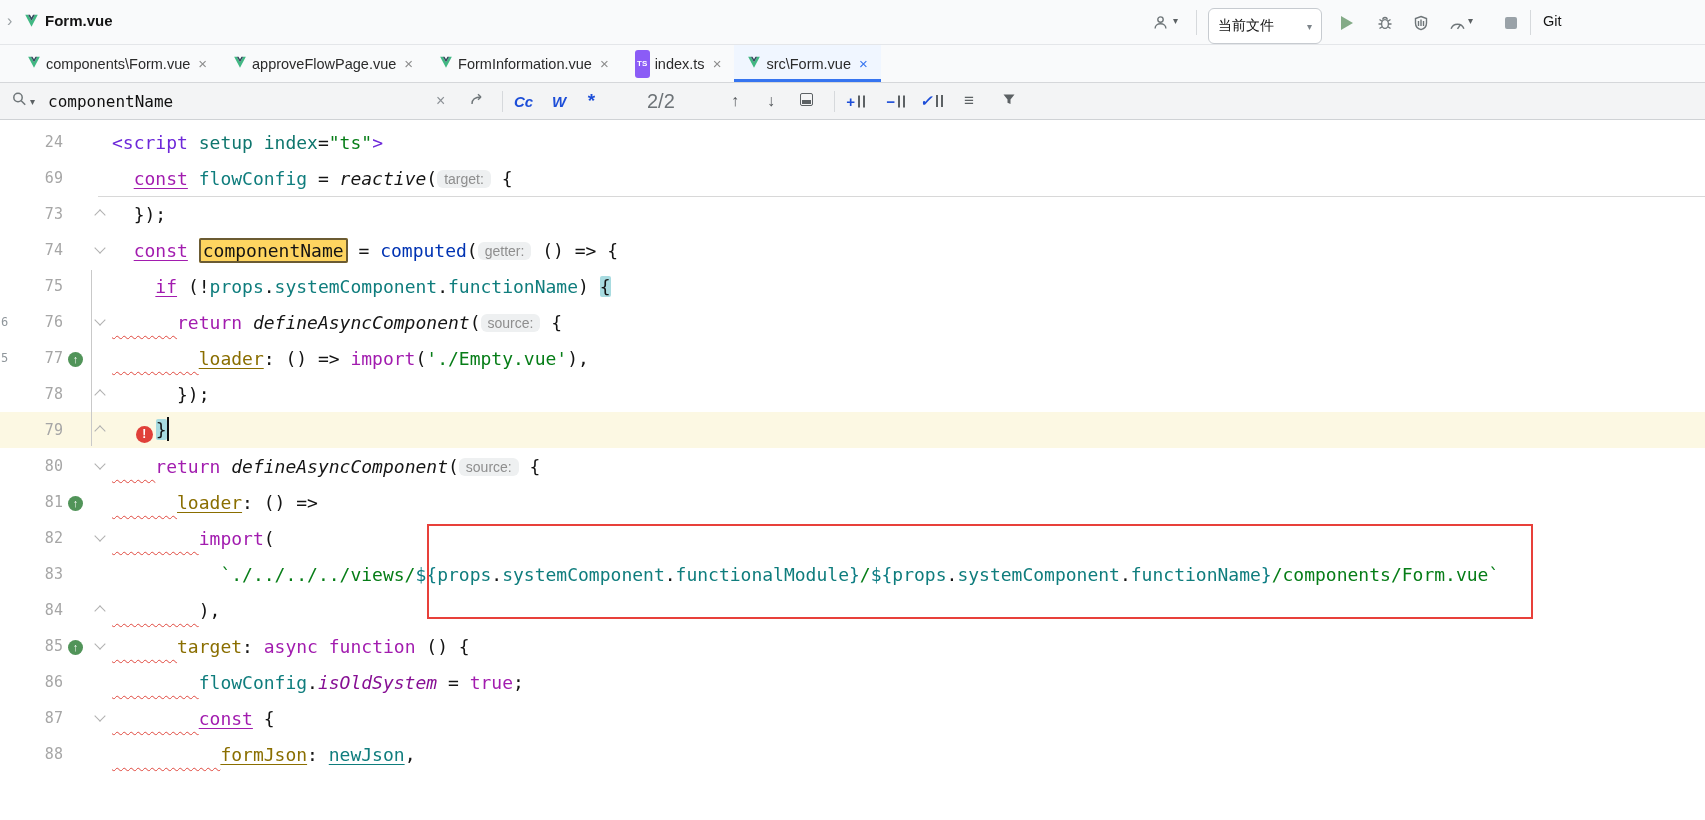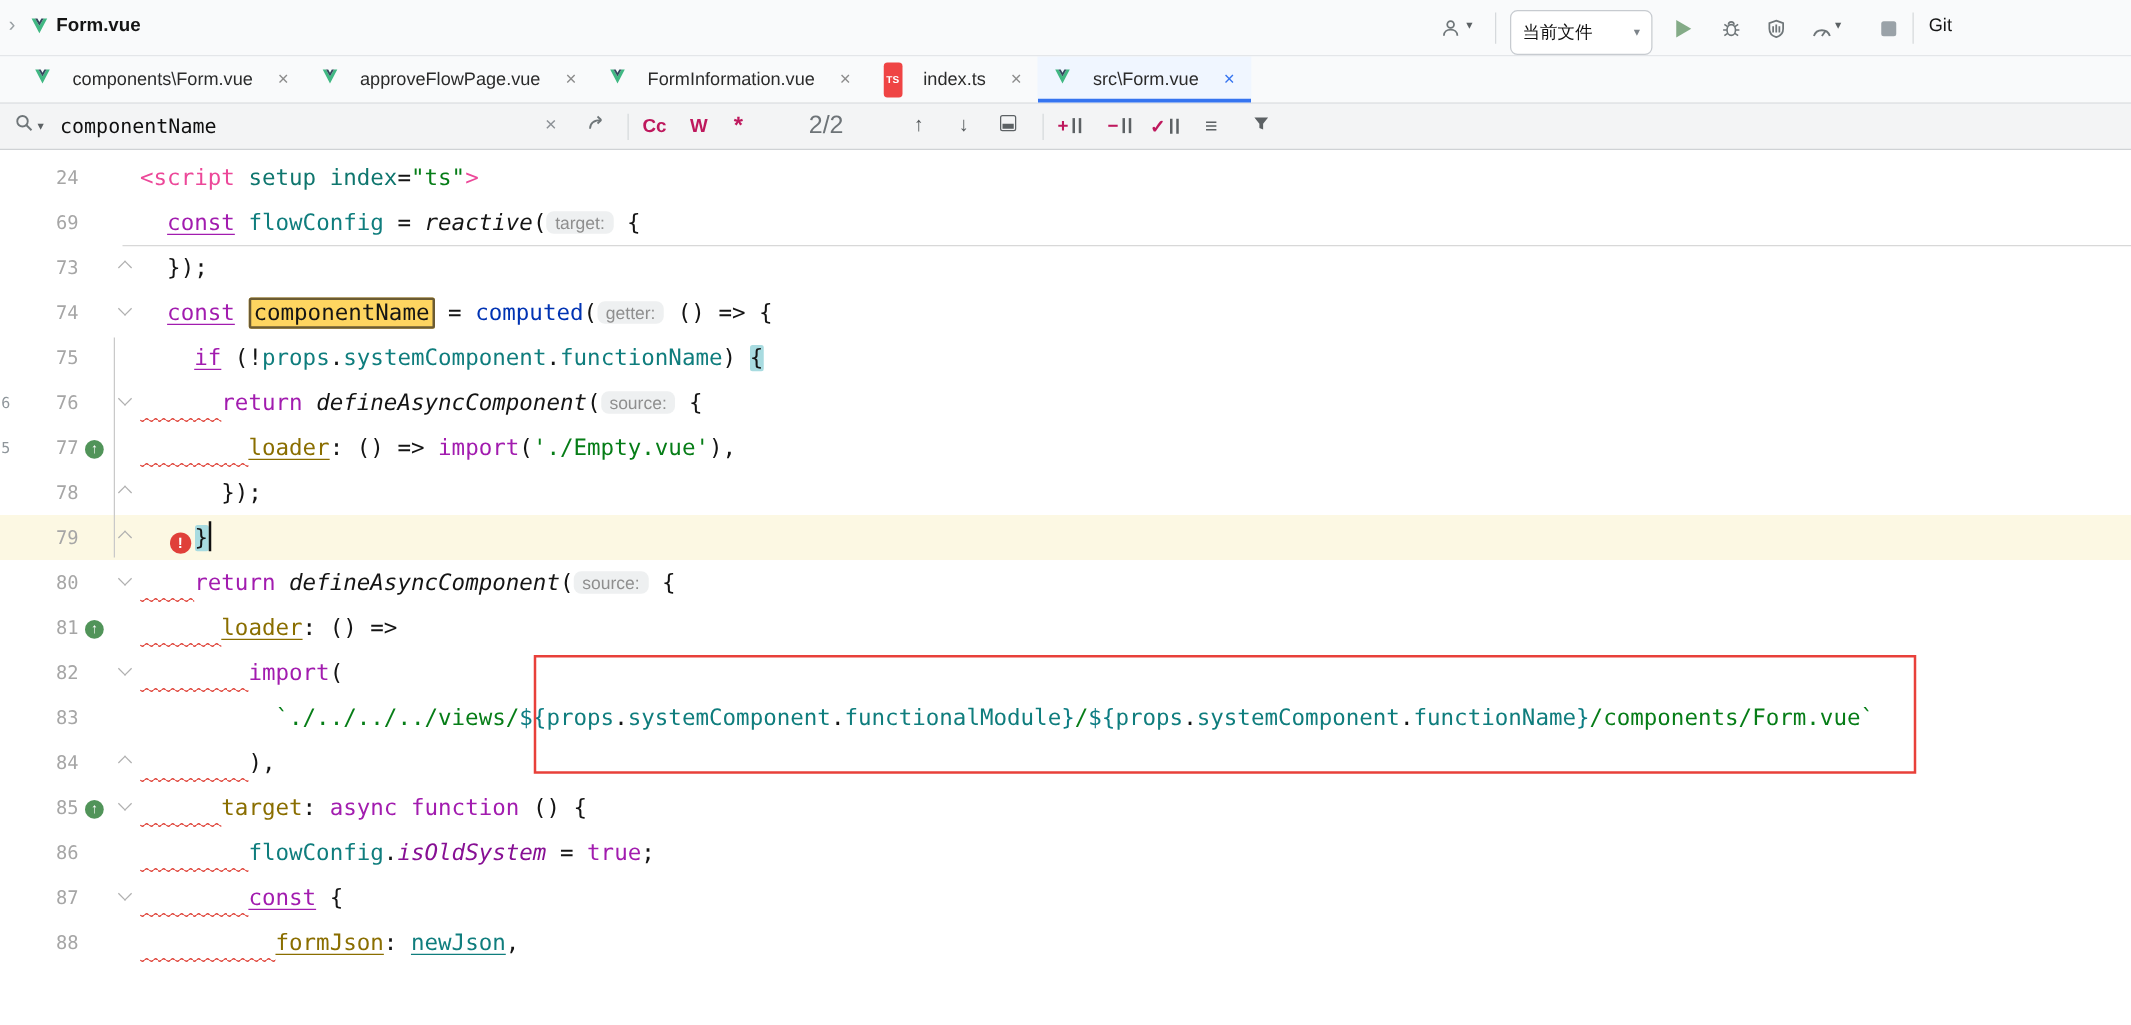--- a/index.html
+++ b/index.html
@@ -18,32 +18,32 @@
   .combo { position:absolute; left:1208px; top:8px; width:114px; height:29px; border:1px solid #c7cbd0;
     border-radius:6px; background:#fff; display:flex; align-items:center; justify-content:space-between;
     padding:17px 9px; font-size:14px; color:#111; }
   .icon-btn { position:absolute; top:12px; width:22px; height:22px; display:flex; align-items:center; justify-content:center; }
   .play { width:0; height:0; border-left:12px solid #84ab87; border-top:7px solid transparent; border-bottom:7px solid transparent; }
   .stop { width:12px; height:12px; background:#9aa2a8; border-radius:2px; }
   .tb-git { position:absolute; left:1543px; top:13px; font-size:14.5px; color:#151515; }
 
   
   .tabbar { height:38px; background:#f9fafb; border-bottom:1px solid #d5d7da; display:flex; align-items:stretch; padding-left:14px; }
-  .tab { display:flex; align-items:center; gap:17px; padding:0 13px; font-size:14.5px; color:#2b2b2b; }
+  .tab { display:flex; align-items:center; gap:5px; padding:0 13px; font-size:14.5px; color:#2b2b2b; }
   .tab.active { background:#f0f6ff; box-shadow:inset 0 -3px 0 #3574f0; }
   .tabclose { color:#8c8c8c; font-size:15px; margin-left:3px; }
   .tab.active .tabclose { color:#3574f0; }
-  .tsicon { display:inline-flex; width:15px; height:28px; background:#ef4444; border-radius:3px; color:#fff;
+  .tsicon { display:inline-flex; width:15px; height:28px; background:#8b5cf6; border-radius:3px; color:#fff;
     font-size:8px; font-weight:bold; align-items:center; justify-content:center; }
 
   
   .findbar { position:relative; height:37px; background:#f3f4f5; border-bottom:1px solid #cfd2d5; }
   .fb { position:absolute; top:50%; transform:translateY(-50%); color:#5c6164; }
   .fb-query { left:48px; font-family:"DejaVu Sans Mono", monospace; font-size:16px; color:#101010; }
-  .fb-toggle { font-size:15px; font-weight:bold; color:#be185d; }
+  .fb-toggle { font-size:15px; font-weight:bold; color:#1d4ed8;font-style:italic; }
   .fb-count { color:#6d7377; font-size:20px; }
   .arrow { font-size:16px; color:#55595c; }
   .pipes { display:inline-block; width:7px; height:12px; border-left:2px solid #5c6164; border-right:2px solid #5c6164; margin-left:3px; vertical-align:-1px; }
   .pip-icon { display:inline-block; width:13px; height:13px; border:1.6px solid #5c6164; border-radius:2px; position:relative; }
   .pip-icon:after { content:""; position:absolute; left:1px; right:1px; bottom:1px; height:4px; background:#5c6164; }
 
   
   .editor { position:relative; height:700px; background:#fff; }
   .editor-body { padding-top:4px; }
   .row { display:flex; align-items:center; height:36px; }
@@ -62,21 +62,21 @@
     font-size:12px; color:#8f969b; }
   .code { flex:1; white-space:pre; font-family:"DejaVu Sans Mono", monospace; font-size:18px; color:#141414; }
 
   
   .kw   { color:#a21caf; }
   .kwfn { color:#0033b3; }
   .u    { text-decoration:underline; text-underline-offset:3px; }
   .vr   { color:#0f7d7d; }
   .fn   { font-style:italic; color:#151515; }
   .str  { color:#067d17; }
-  .tag  { color:#ec4899; }
+  .tag  { color:#6d28d9; }
   .attr { color:#0f766e; }
   .prop { color:#8a6e00; }
   .field{ color:#871094; font-style:italic; }
   .tpl  { color:#0d7d84; }
   .search { background:#fed560; border:2px solid #6b5b33; border-radius:2px; padding:0 2px; }
   .bhl  { background:#a8dbe0; border-radius:2px; }
   .sq   { text-decoration-line:underline; text-decoration-style:wavy; text-decoration-color:#e0483e;
           text-decoration-thickness:1px; text-underline-offset:6px; text-decoration-skip-ink:none; }
   .inlay { display:inline-block; font-family:"Liberation Sans",sans-serif; font-size:14px; color:#8e8e8e;
     background:#eef0f1; border-radius:6px; padding:1px 7px; position:relative; top:-1px; }

